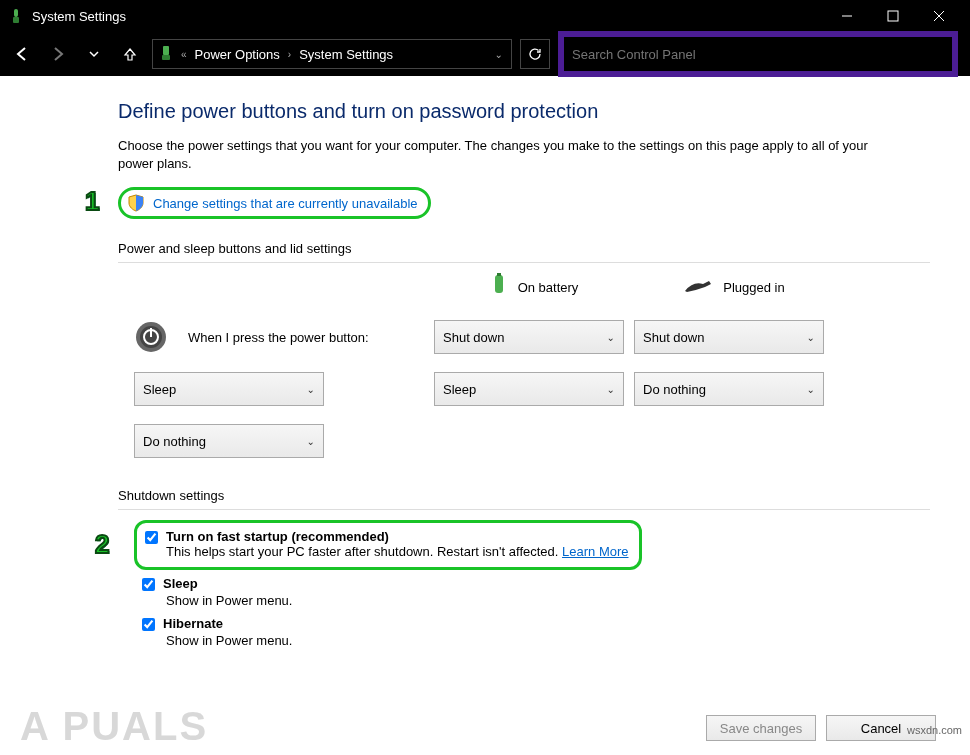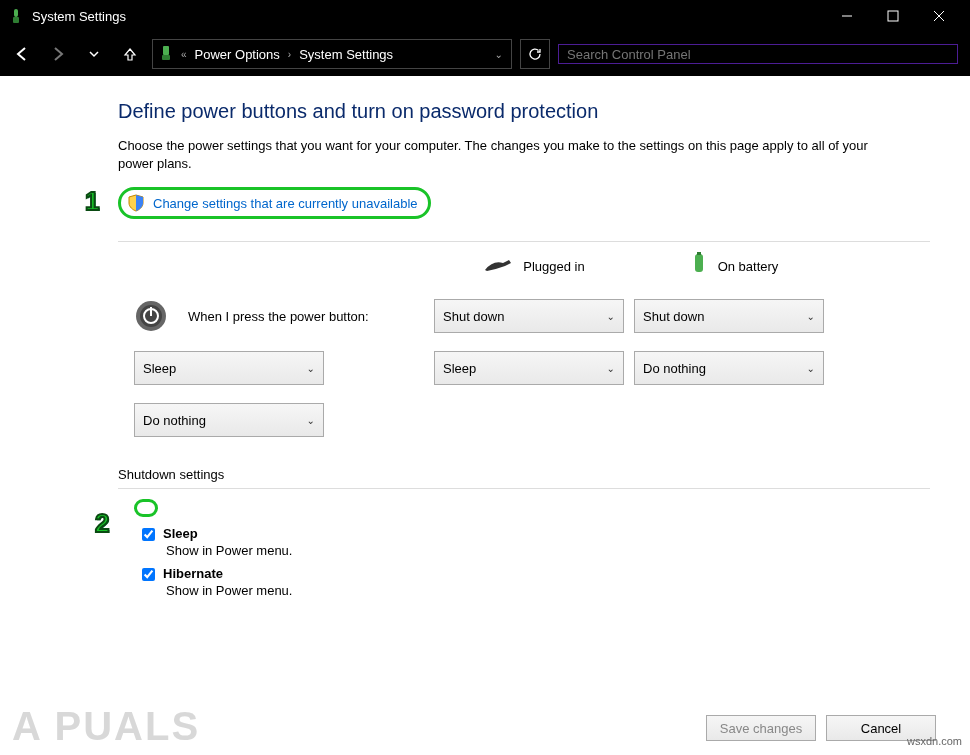--- a/index.html
+++ b/index.html
@@ -7,21 +7,21 @@
   .titlebar { background: #000; color: #fff; height: 32px; display: flex; align-items: center; padding: 0 8px; }
   .titlebar .icon { width: 16px; height: 16px; margin-right: 8px; }
   .titlebar .title { flex: 1; font-size: 13px; }
   .titlebar .winctl { width: 46px; height: 32px; display: flex; align-items: center; justify-content: center; color: #fff; }
   .toolbar { background: #000; color: #fff; height: 44px; display: flex; align-items: center; padding: 0 8px; gap: 8px; }
   .toolbar .navbtn { width: 28px; height: 28px; display: flex; align-items: center; justify-content: center; color: #fff; }
   .toolbar .addrbar { display: flex; align-items: center; border: 1px solid #444; height: 30px; padding: 0 6px; gap: 6px; min-width: 360px; }
   .toolbar .addrbar .seg { color: #fff; font-size: 13px; }
   .toolbar .addrbar .chev { color: #aaa; font-size: 10px; padding: 0 2px;}
   .toolbar .refresh { width: 30px; height: 30px; border: 1px solid #444; display: flex; align-items: center; justify-content: center; }
-  .toolbar .search { flex: 1; display: flex; align-items: center; border: 1px solid #4c1d95; height: 20px; padding: 0 8px; margin-right: 4px;}
+  .toolbar .search { flex: 1; display: flex; align-items: center; border: 6px solid #4c1d95; height: 46px; padding: 0 8px; margin-right: 4px;}
   .toolbar .search input { background: transparent; border: none; color: #999; font-size: 13px; outline: none; width: 100%; }
   .content { padding: 24px 40px 0 118px; }
   .h1 { color: #0a2a6b; font-size: 20px; font-weight: 400; margin-bottom: 14px; }
   .intro { color: #000; margin-bottom: 14px; max-width: 760px; line-height: 1.4; }
   .changelink-wrap { display: inline-flex; align-items: center; gap: 8px; padding: 4px 10px 4px 6px; border: 3px solid #19c328; border-radius: 16px; margin-bottom: 22px; position: relative; }
   .changelink-wrap a { color: #0066cc; text-decoration: none; }
   .shieldicon { width: 18px; height: 18px; }
   .callout { position: absolute; font-weight: 900; font-size: 26px; color: #19c328; -webkit-text-stroke: 2px #0a4a12; text-shadow: 1px 1px 0 #063; }
   .callout.c1 { left: -36px; top: -4px; }
   .section-title { font-size: 13px; margin-bottom: 6px;}
@@ -37,22 +37,22 @@
   .checkrow input { margin-top: 2px;}
   .checkrow .cap { font-weight: 700; }
   .checkrow .desc { font-weight: 400; }
   .sublabel { margin-left: 48px; margin-bottom: 8px; }
   .fastbox { border: 3px solid #19c328; border-radius: 12px; padding: 6px 10px 6px 8px; margin-left: 16px; margin-bottom: 6px; position: relative; display:inline-block;}
   .fastbox .callout { left: -42px; top: 6px; }
   .learn { color: #0066cc; text-decoration: underline; }
   .footer { position: absolute; bottom: 14px; right: 34px; display: flex; gap: 10px; border-radius: 12px;}
   .btn { width: 110px; height: 26px; border: 1px solid #aaa; background: linear-gradient(#f6f6f6,#e9e9e9); display: flex; align-items: center; justify-content: center; font-size: 13px; color: #888;}
   .btn.enabled { color: #000; }
-  .watermark { position: absolute; left: 12px; bottom: 6px; font-size: 40px; font-weight: 800; color: #bfbfbf; letter-spacing: 2px; opacity: .6;}
-  .srcmark { position:absolute; right:8px; bottom:8px; font-size:11px; color:#666;}
+  .watermark { position: absolute; left: 20px; bottom: 6px; font-size: 40px; font-weight: 800; color: #bfbfbf; letter-spacing: 2px; opacity: .6;}
+  .srcmark { position:absolute; right:8px; bottom:19px; font-size:11px; color:#666;}
 </style>
 </head>
 <body>
 
 <div class="titlebar">
   <span class="icon">
     <svg viewBox="0 0 16 16">
         <rect x="6" y="1" width="4" height="8" rx="2" fill="#4caf50"></rect>
         <rect x="5" y="9" width="6" height="6" rx="1" fill="#2e7d32"></rect>
       </svg>
@@ -127,36 +127,37 @@
     <span class="callout c1">1</span>
     <span class="shieldicon">
       <svg viewBox="0 0 18 18">
           <path d="M9 1 L16 3 V9 C16 13 12 16 9 17 C6 16 2 13 2 9 V3 Z" fill="#ffd24d" stroke="#c08500"></path>
           <path d="M9 1 L16 3 V9 C16 13 12 16 9 17 Z" fill="#3b82f6"></path>
         </svg>
     </span>
     <a href="#">Change settings that are currently unavailable</a>
   </div>
 
+  <div class="section-title">Power and sleep buttons and lid settings</div>
   <div class="section-sep"></div>
 
   <div class="grid">
     <div></div>
-    <div class="colhead">
-      <span><svg width="30" height="16">
-            <path d="M2 13 Q10 3 20 6 L26 3 L28 6 L22 9 Q14 12 4 14 Z" fill="#333"></path>
-          </svg></span>
-      <span>Plugged in</span>
-    </div>
     <div class="colhead">
       <span><svg width="18" height="26">
             <rect x="5" y="2" width="8" height="18" rx="3" fill="#4caf50"></rect>
             <rect x="7" y="0" width="4" height="3" fill="#2e7d32"></rect>
           </svg></span>
       <span>On battery</span>
+    </div>
+    <div class="colhead">
+      <span><svg width="30" height="16">
+            <path d="M2 13 Q10 3 20 6 L26 3 L28 6 L22 9 Q14 12 4 14 Z" fill="#333"></path>
+          </svg></span>
+      <span>Plugged in</span>
     </div>
 
     <div class="rowlabel">
       <span class="icn">
           <svg viewBox="0 0 34 34">
             <circle cx="17" cy="17" r="15" fill="#666"></circle>
             <circle cx="17" cy="17" r="11" fill="#444"></circle>
             <circle cx="17" cy="17" r="7" fill="none" stroke="#fff" stroke-width="2"></circle>
             <line x1="17" y1="8" x2="17" y2="17" stroke="#fff" stroke-width="2"></line>
           </svg>
@@ -190,20 +191,27 @@
         <span class="arrow">⌄</span>
       </div>
   </div>
 
   <div class="shutdown">
     <div class="section-title">Shutdown settings</div>
     <div class="section-sep"></div>
 
     <div class="fastbox">
       <span class="callout">2</span>
+      <div class="checkrow" style="margin-left:0;">
+        <input type="checkbox" checked="" style="">
+        <div>
+          <div class="cap">Turn on fast startup (recommended)</div>
+          <div class="desc"><span>This helps start your PC faster after shutdown. Restart isn't affected. </span><a href="#" class="learn">Learn More</a></div>
+        </div>
+      </div>
     </div>
 
     <div class="checkrow">
       <input type="checkbox" checked="" style="">
       <span class="cap">Sleep</span>
     </div>
     <div class="sublabel">Show in Power menu.</div>
 
     <div class="checkrow">
       <input type="checkbox" checked="" style="">

